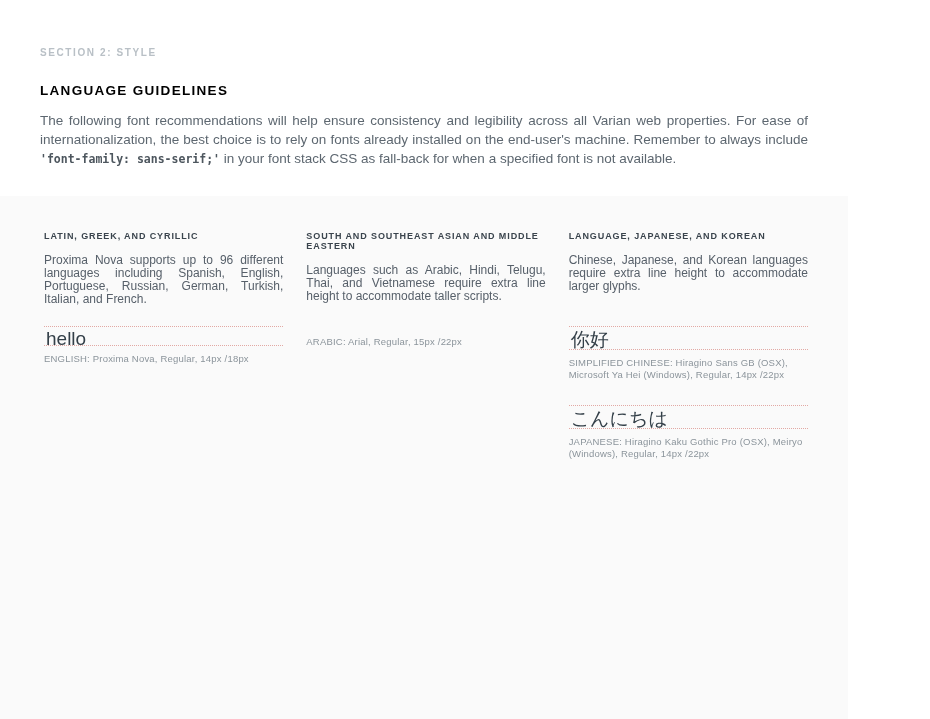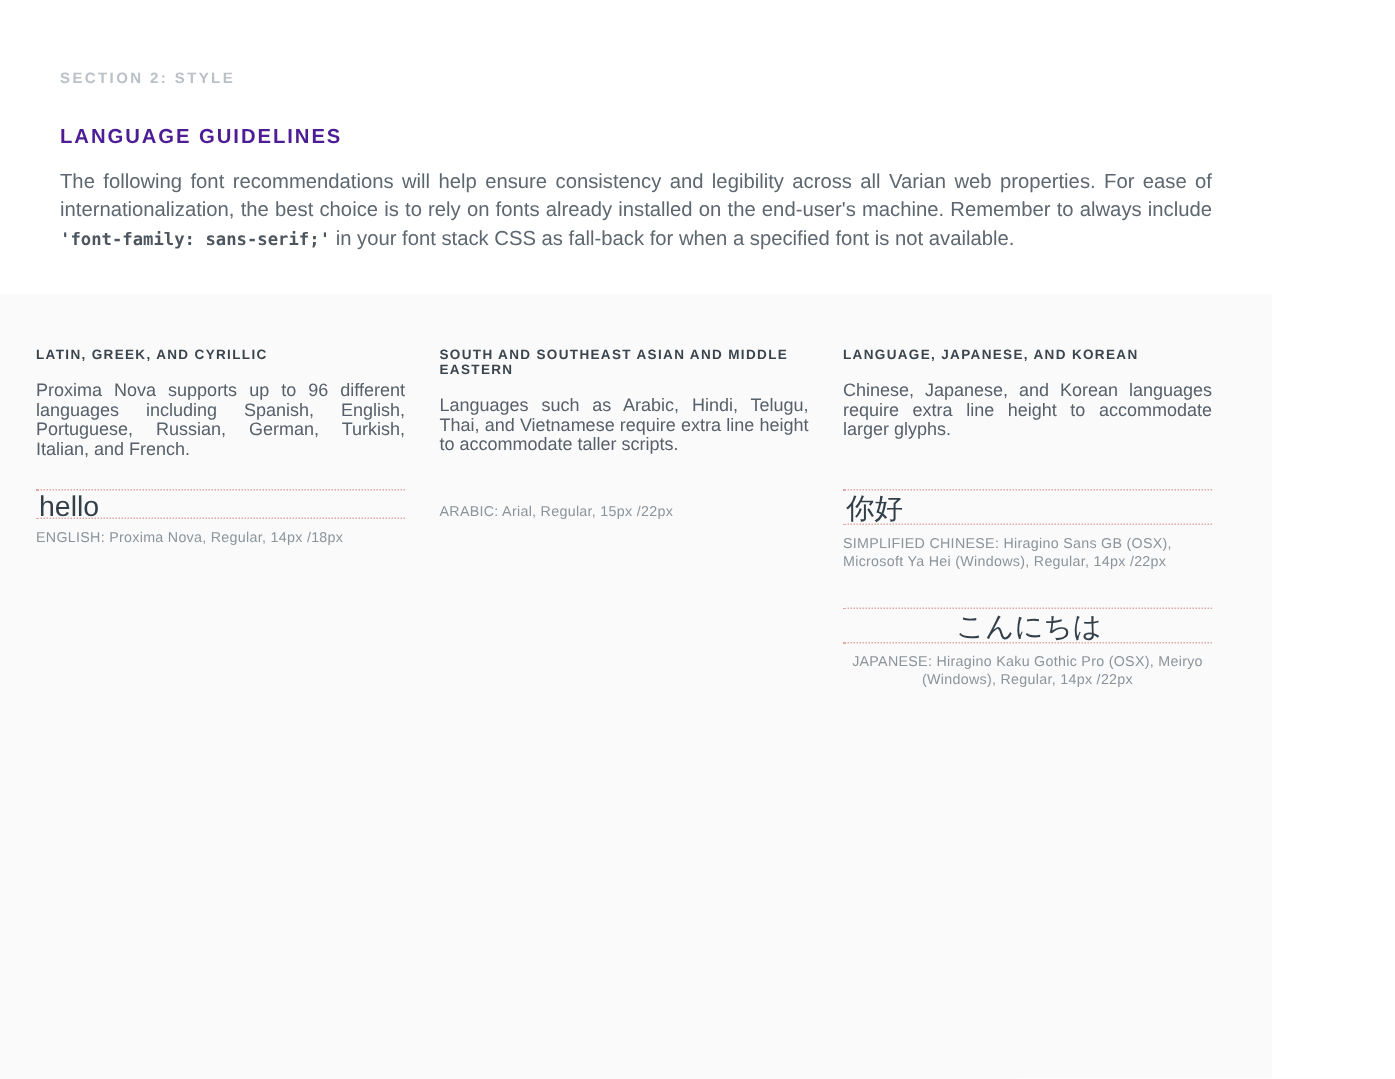--- a/index.html
+++ b/index.html
@@ -17,21 +17,21 @@
     font-size: 10px;
     font-weight: 600;
     letter-spacing: 1.6px;
     color: #b9c0c6;
   }
   .page-title {
     margin-top: 25px;
     font-size: 13.5px;
     font-weight: bold;
     letter-spacing: 1.3px;
-    color: #4c1d95;
+    color: #000000;
   }
   .intro {
     margin-top: 13px;
     font-size: 13.5px;
     line-height: 19px;
     color: #5d6770;
     text-align: justify;
   }
   .intro .code {
     font-family: "DejaVu Sans Mono", monospace;
@@ -42,39 +42,39 @@
   }
   .gray-section {
     position: absolute;
     top: 196px;
     left: 0; right: 0; bottom: 0;
     background: #fafafa;
   }
   .columns {
     display: flex;
     gap: 23px;
-    padding: 35px 40px 0 24px;
+    padding: 35px 40px 0 44px;
   }
   .column { flex: 1 1 0; min-width: 0; }
   .col-header {
     font-size: 9px;
     font-weight: bold;
     letter-spacing: 0.9px;
     color: #3a444d;
   }
   .col-desc {
     margin-top: 13px;
     height: 39px;
     font-size: 12px;
     line-height: 13px;
     color: #57606a;
     text-align: justify;
   }
   .sample { margin-top: 33px; }
-  .sample + .sample { margin-top: 24px; text-align: center; }
+  .sample + .sample { margin-top: 24px; }
   .sample-box {
     border-top: 1px dotted #e2a9a4;
     border-bottom: 1px dotted #e2a9a4;
     overflow: visible;
     padding-left: 2px;
   }
   .sample-box.lh18 { height: 20px; }
   .sample-box.lh22 { height: 24px; }
   .sample-text {
     color: #333f48;

